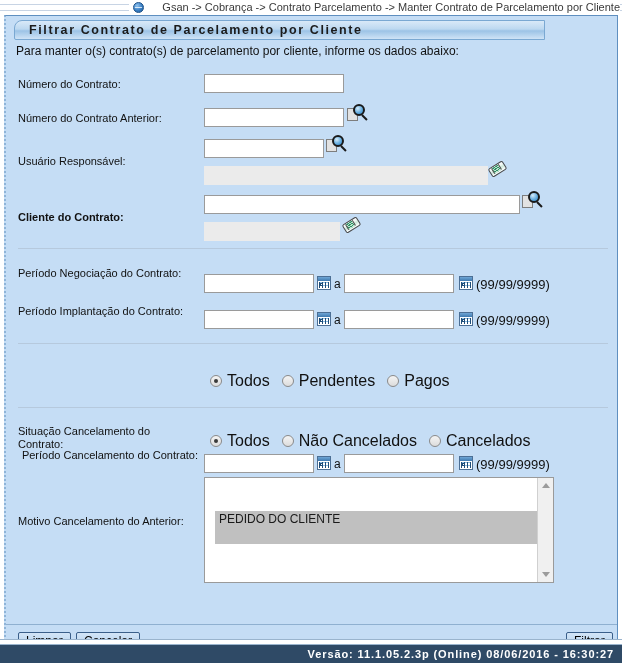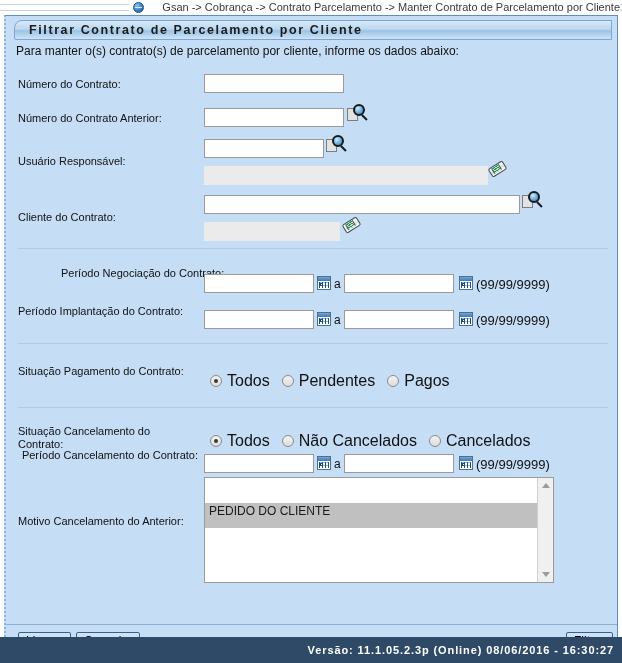--- a/index.html
+++ b/index.html
@@ -82,21 +82,21 @@
   .panel-inner {
     position: absolute;
     left: 0; top: 0; right: 0; bottom: 0;
     background: #c5ddf5;
   }
 
   
   .title-bar {
     position: absolute;
     left: 8px; top: 4px;
-    width: 598px; height: 20px;
+    width: 531px; height: 20px;
     box-sizing: border-box;
     background: linear-gradient(to bottom, #d9e9f8 0%, #bcd8f0 45%, #9cc3e6 55%, #cfe3f6 100%);
     border: 1px solid #7aa8d2;
     border-top-left-radius: 8px;
     border-bottom-left-radius: 2px;
     display: flex;
     align-items: center;
   }
   .title-text {
     font-size: 12.5px;
@@ -296,26 +296,27 @@
     background: #ffffff;
     border: 1px solid #9a9a9a;
     overflow: hidden;
   }
   .listbox .items {
     position: absolute;
     left: 0; top: 0; right: 16px; bottom: 0;
     background: #fff;
   }
   .list-item {
-    height: 25px;
+    height: 33px;
     line-height: 17px;
     padding-left: 4px;
     font-size: 12px;
     color: #111;
     white-space: nowrap;
+    margin-left: 10px;
   }
   .list-item.blank { color: transparent; }
   .list-item.selected {
     background: #c0c0c0;
     color: #1a1a1a;
   }
   .scrollbar {
     position: absolute;
     right: 0; top: 0; bottom: 0;
     width: 16px;
@@ -368,21 +369,21 @@
     position: absolute;
     left: 0; right: 0;
     height: 0;
     border-top: 1px solid #8fb0d0;
   }
 
   
   .footer {
     position: absolute;
     left: 0; bottom: 0;
-    width: 622px; height: 26px;
+    width: 622px; height: 18px;
     background: #2f4a66;
     display: flex;
     align-items: center;
     justify-content: flex-end;
   }
   .footer-text {
     font-size: 11px;
     font-weight: bold;
     color: #ffffff;
     letter-spacing: 0.9px;
@@ -434,36 +435,36 @@
       <span class="page"></span>
       <span class="lens"></span>
       <span class="handle"></span>
     </span>
     <input class="txt readonly" style="left: 198px; top: 150px; width: 284px;" type="text" readonly="" value="">
     <span class="eraser-icon" style="left:482px; top:145px;">
       <span class="body"></span>
       <span class="stripe"></span>
     </span>
 
-    <div class="lbl" style="top:195px;">Cliente do Contrato:</div>
+    <div class="lbl" style="top:195px;font-weight:bold;">Cliente do Contrato:</div>
     <input class="txt" style="left: 198px; top: 179px; width: 316px;" type="text" value="">
     <span class="mag-icon" style="left:516px; top:175px;">
       <span class="page"></span>
       <span class="lens"></span>
       <span class="handle"></span>
     </span>
     <input class="txt readonly" style="left: 198px; top: 206px; width: 136px;" type="text" readonly="" value="">
     <span class="eraser-icon" style="left:336px; top:201px;">
       <span class="body"></span>
       <span class="stripe"></span>
     </span>
 
     <hr class="divider" style="top:232px;">
 
-    <div class="lbl lbl-2" style="top:251px;margin-left:43px;">Período Negociação do Contrato:</div>
+    <div class="lbl lbl-2" style="top:251px;">Período Negociação do Contrato:</div>
     <input class="txt" style="left: 198px; top: 258px; width: 110px;" type="text" value="">
     <span class="cal-icon" style="left:311px; top:260px;">
       <span class="top"></span>
       <span class="grid"></span>
       <span class="dot"></span>
     </span>
     <span class="sep-a" style="left:328px; top:261px;">a</span>
     <input class="txt" style="left: 338px; top: 258px; width: 110px;" type="text" value="">
     <span class="cal-icon" style="left:453px; top:260px;">
       <span class="top"></span>
@@ -483,21 +484,20 @@
     <input class="txt" style="left: 338px; top: 294px; width: 110px;" type="text" value="">
     <span class="cal-icon" style="left:453px; top:296px;">
       <span class="top"></span>
       <span class="grid"></span>
       <span class="dot"></span>
     </span>
     <span class="mask" style="left:470px; top:297px;">(99/99/9999)</span>
 
     <hr class="divider" style="top:327px;">
 
-    <div class="lbl lbl-2" style="top:349px;">Situação Pagamento do Contrato:</div>
     <div class="radio-group" style="left:204px; top:356px;">
       <span class="radio-item">
         <span class="radio checked"></span>
         <span class="radio-label">Todos</span>
       </span>
       <span class="radio-item">
         <span class="radio"></span>
         <span class="radio-label">Pendentes</span>
       </span>
       <span class="radio-item">

